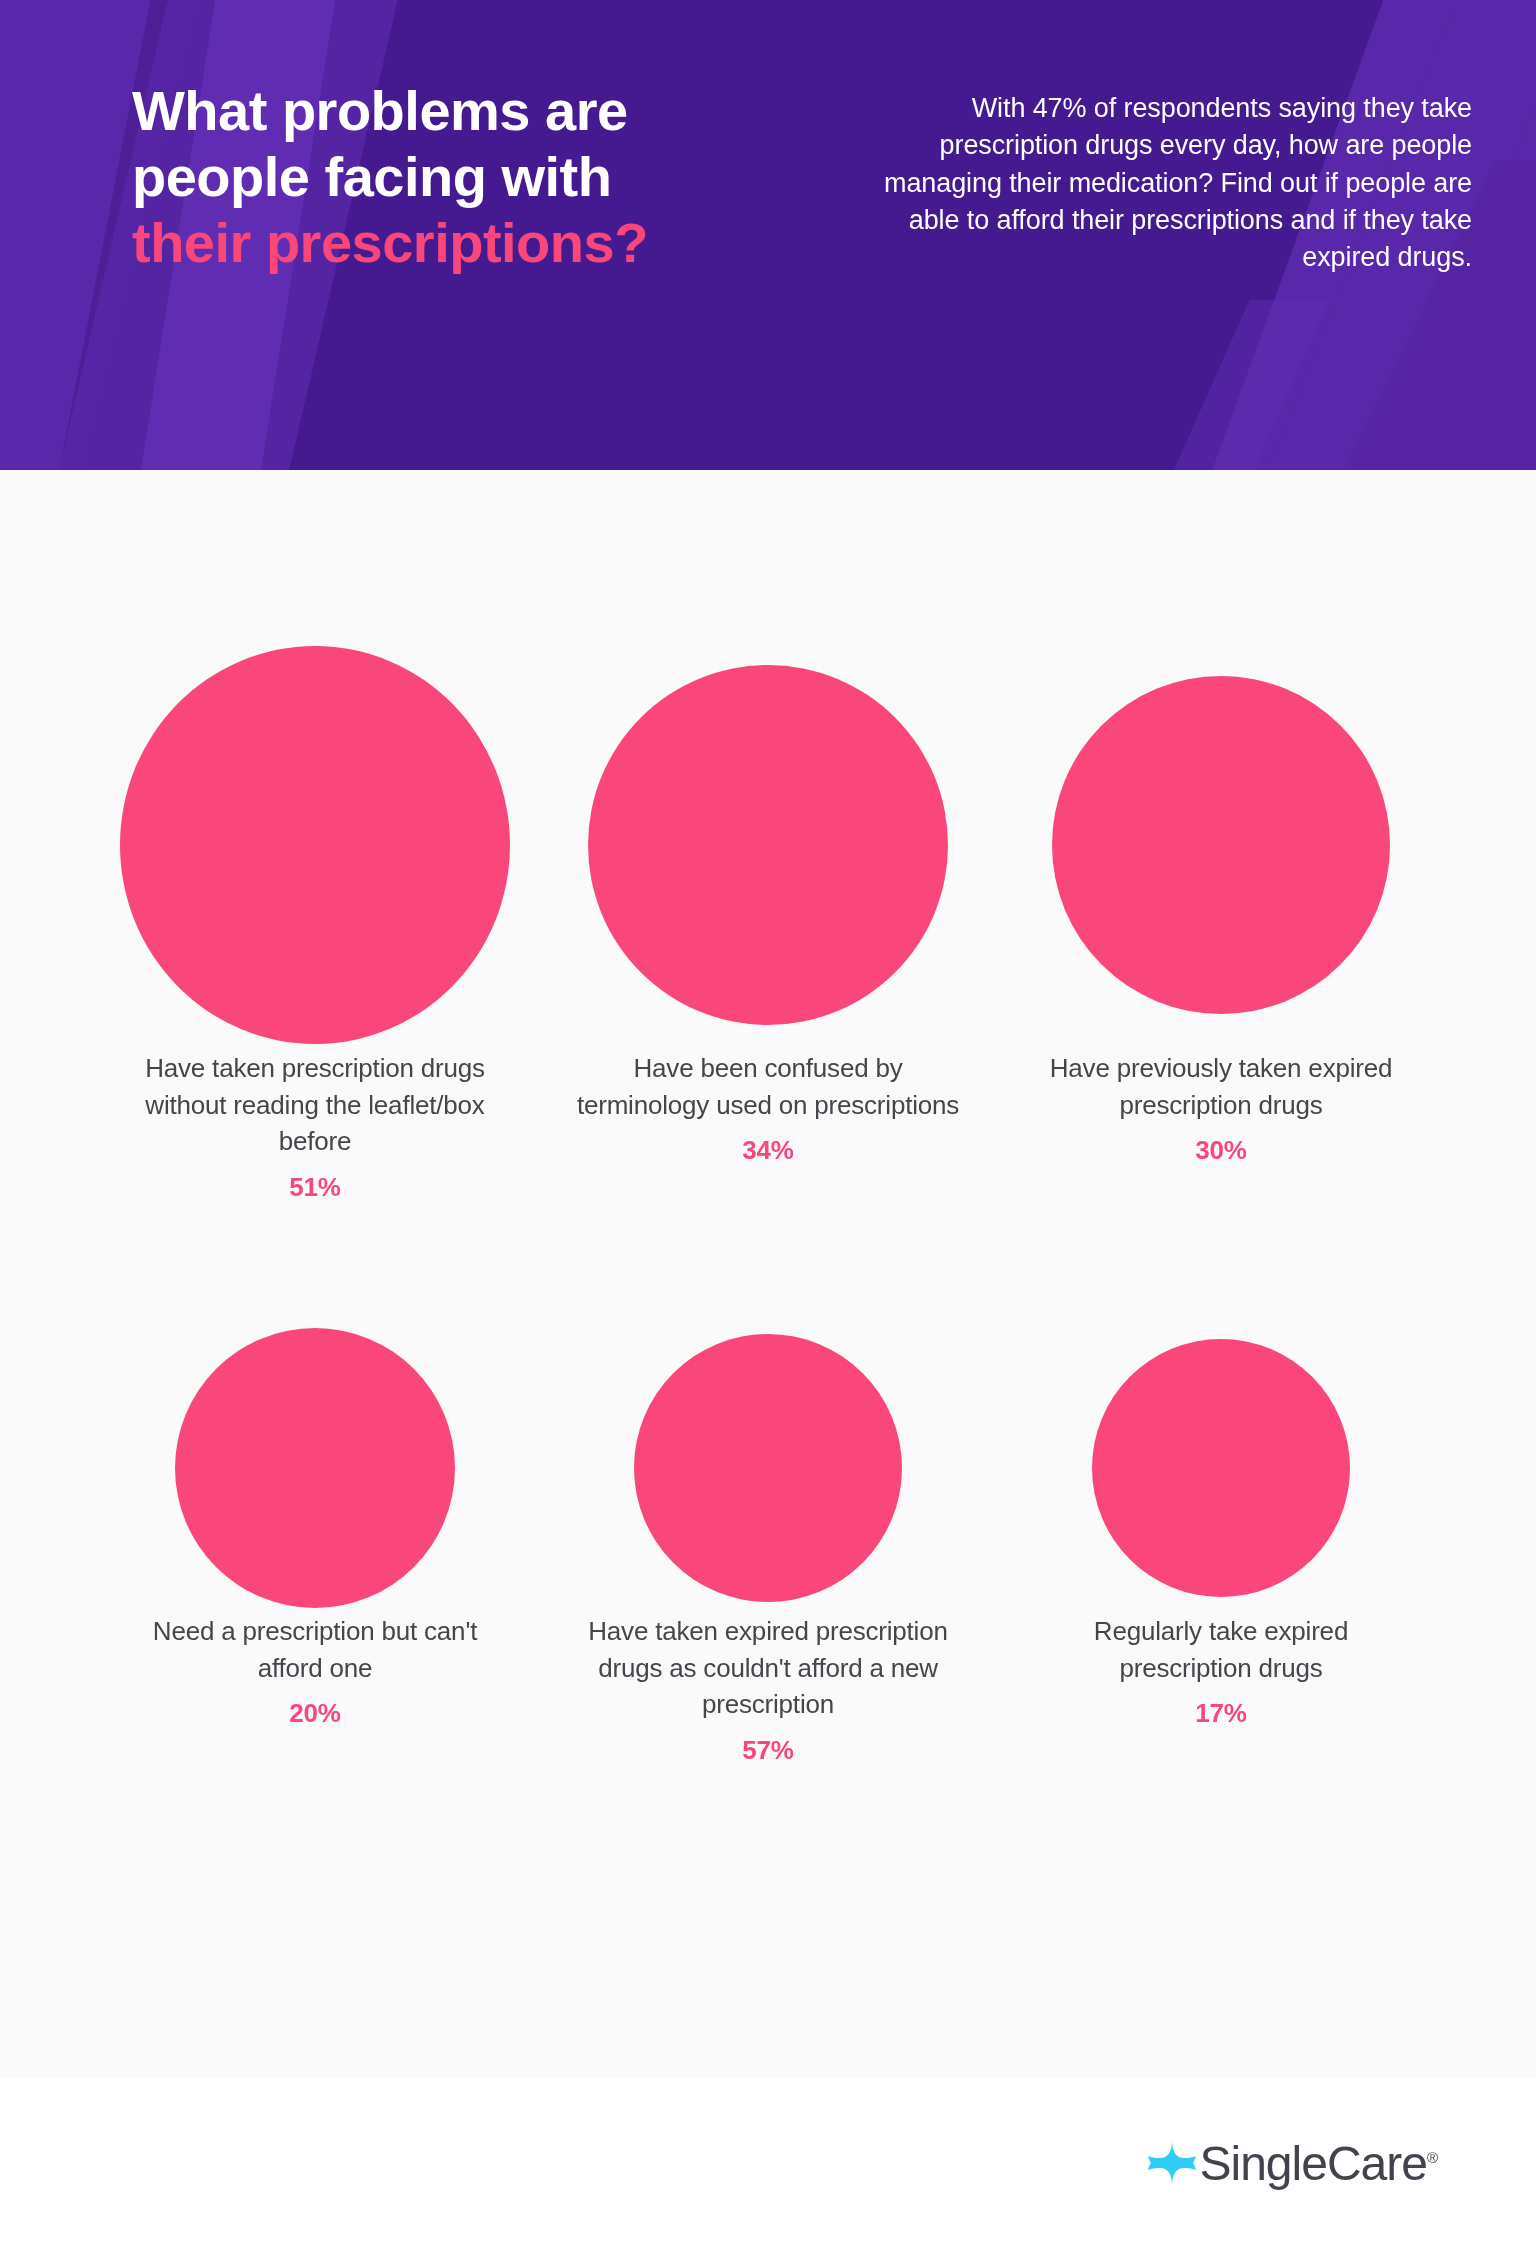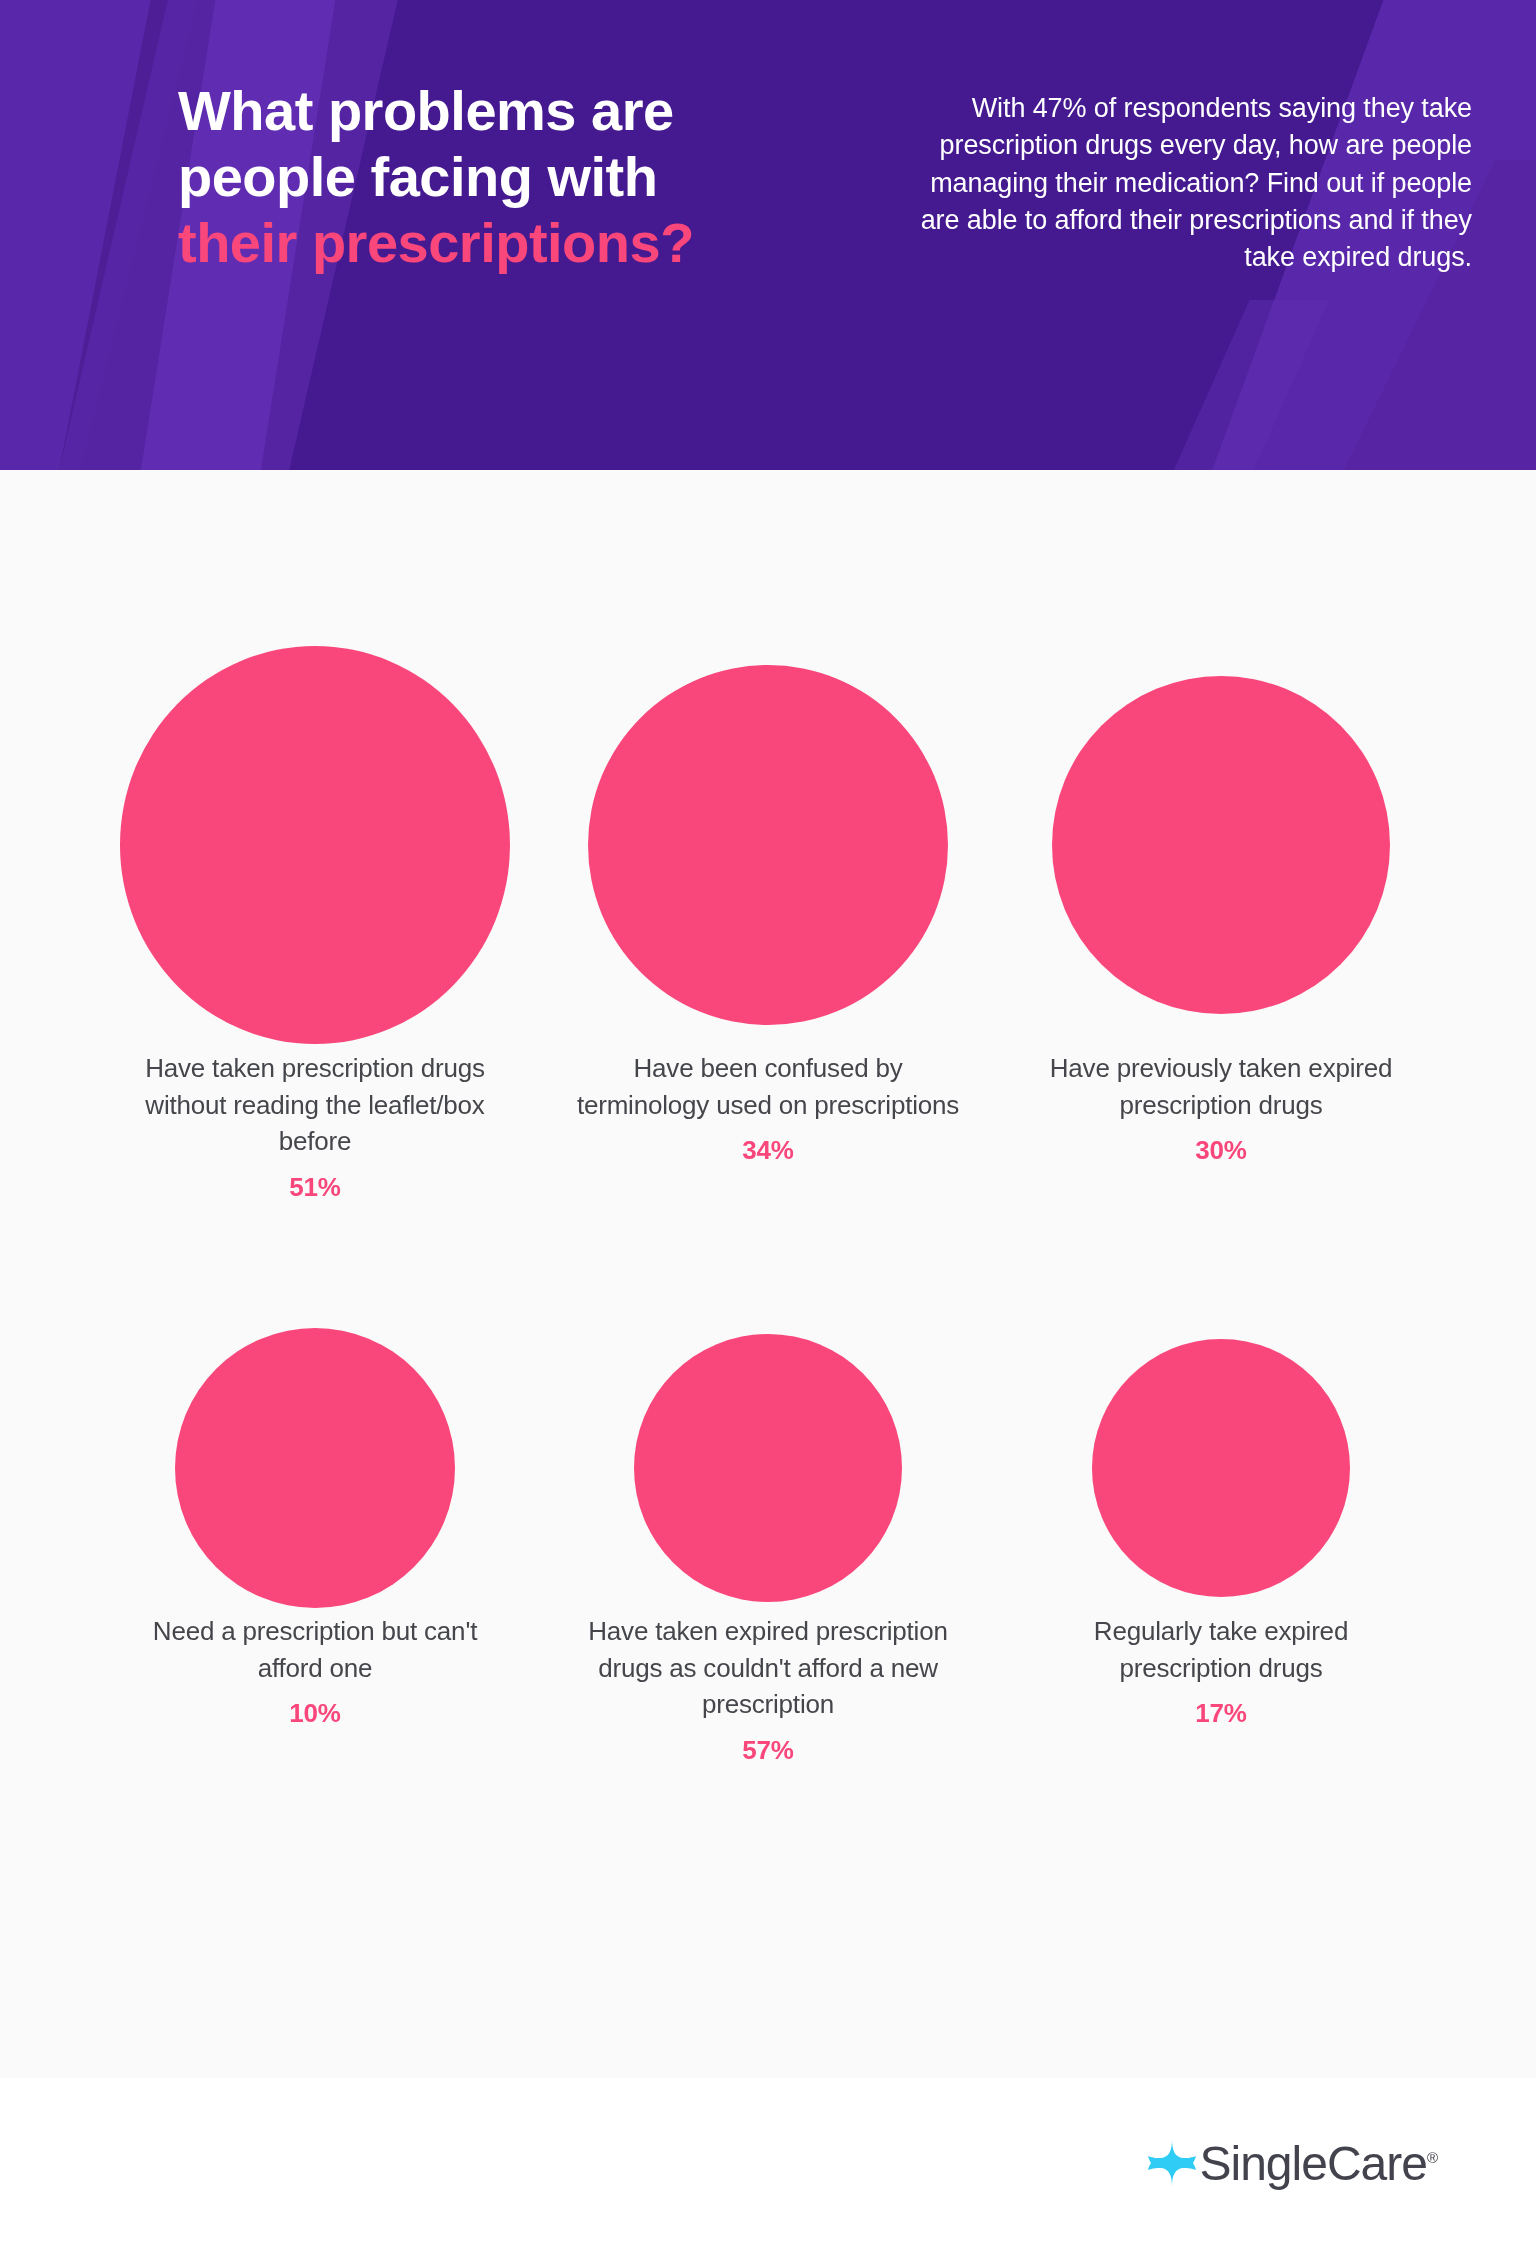--- a/index.html
+++ b/index.html
@@ -90,21 +90,20 @@
     opacity:.5;
   }
 
   .header-inner {
     position:relative;
     z-index:2;
     display:flex;
     align-items:flex-start;
     padding:78px 64px 0 132px;
     gap:48px;
-    margin-left:46px;
   }
 
   .headline {
     flex:0 0 690px;
     font-size:56px;
     font-weight:700;
     line-height:1.18;
     color:#FFFFFF;
     letter-spacing:-0.5px;
   }
@@ -261,21 +260,21 @@
 
     </div>
 
     <div class="row row-2">
 
       <div class="cell">
         <div class="bubble-wrap">
           <div class="bubble" style="width: 280px; height: 280px;"></div>
         </div>
         <div class="cell-label">Need a prescription but can't afford one</div>
-        <div class="cell-value">10%</div>
+        <div class="cell-value">20%</div>
       </div>
 
       <div class="cell">
         <div class="bubble-wrap">
           <div class="bubble" style="width: 268px; height: 268px;"></div>
         </div>
         <div class="cell-label">Have taken expired prescription drugs as couldn't afford a new prescription</div>
         <div class="cell-value">57%</div>
       </div>
 

